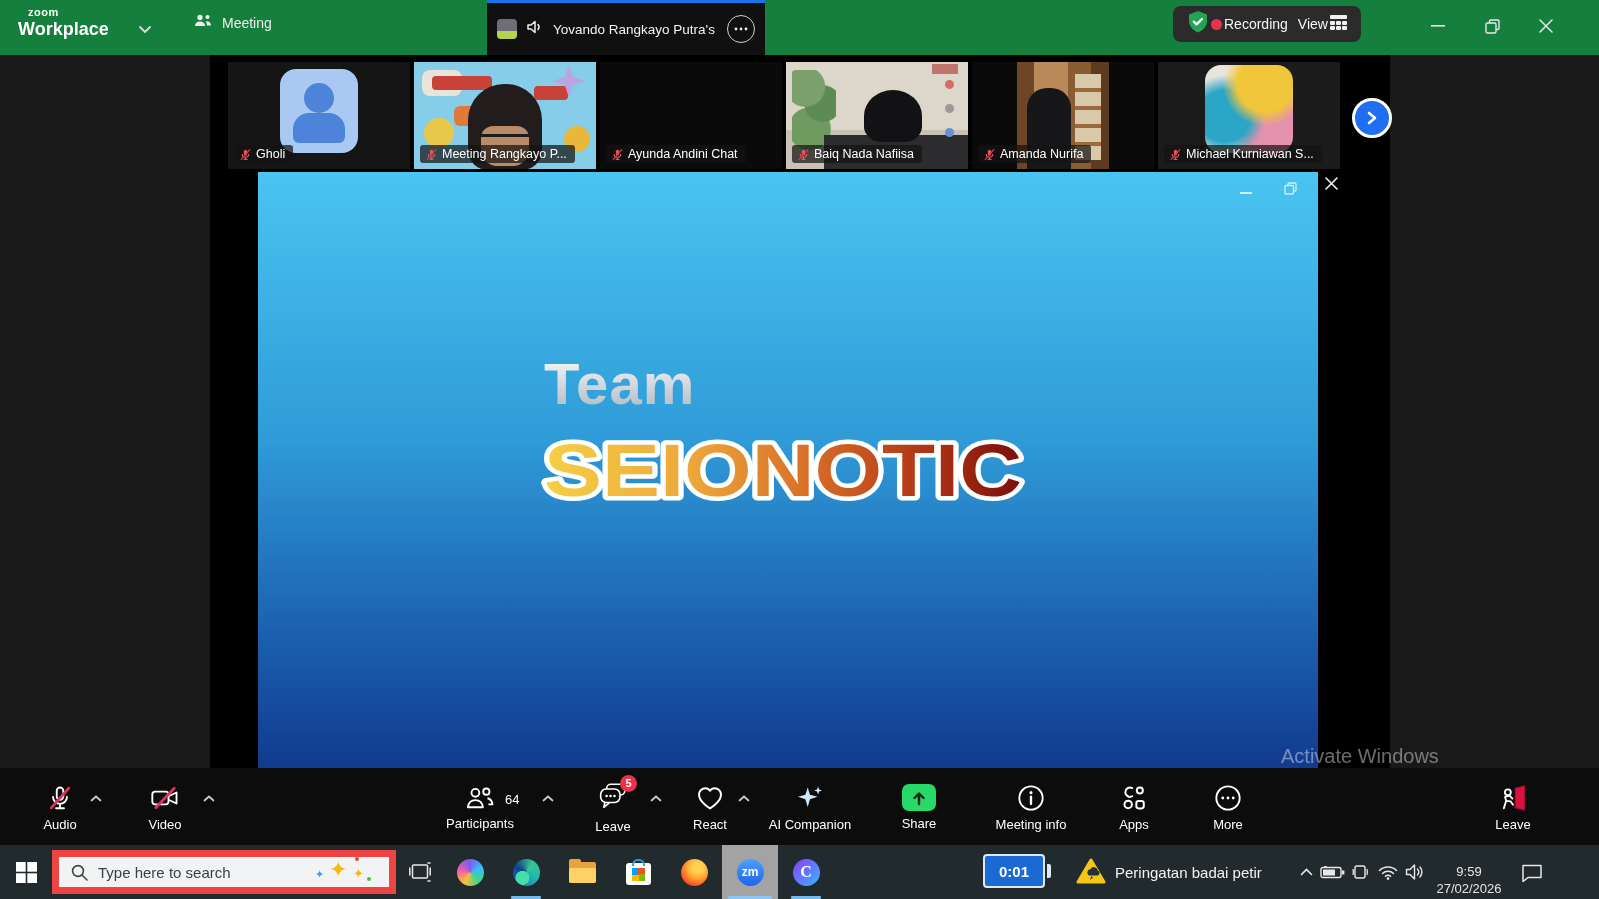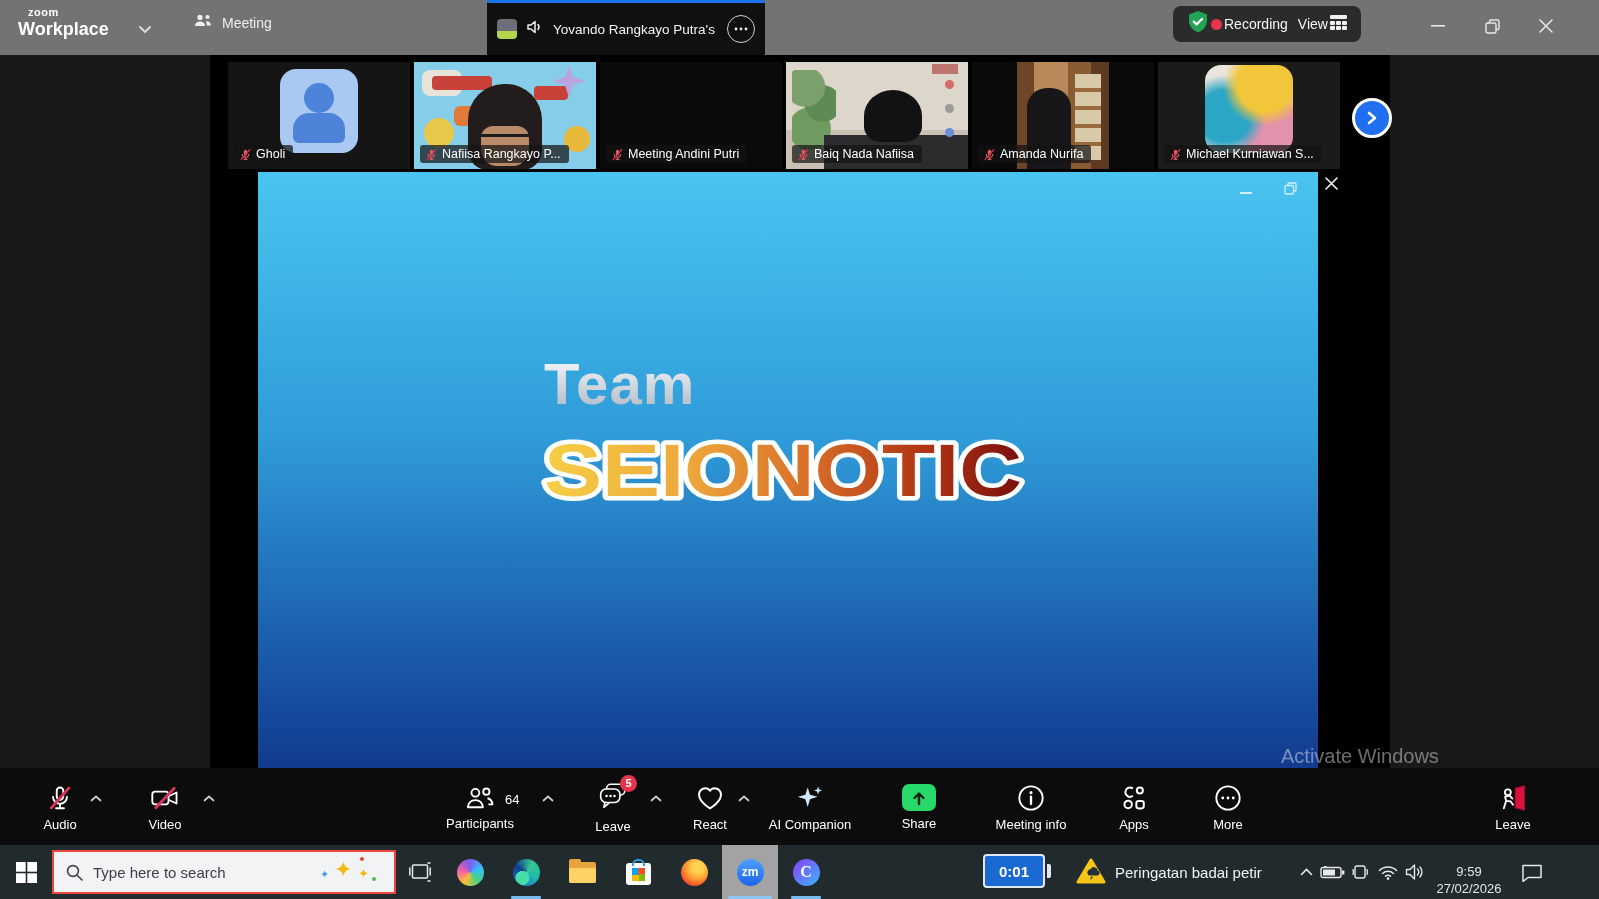--- a/index.html
+++ b/index.html
@@ -2,21 +2,21 @@
 <html><head>
 <meta charset="utf-8">
 <style>
   html,body{margin:0;padding:0;background:#000;}
   #screen{position:relative;width:1599px;height:899px;overflow:hidden;
     background:#191919;font-family:"Liberation Sans",sans-serif;color:#fff;
     -webkit-font-smoothing:antialiased;}
   .abs{position:absolute;}
 
   
-  .titlebar{position:absolute;left:0;top:0;width:1599px;height:55px;background:#737373;}
+  .titlebar{position:absolute;left:0;top:0;width:1599px;height:55px;background:#15803d;}
   .zoom-logo{position:absolute;left:18px;top:7px;line-height:1;}
   .zoom-logo .small{font-size:11px;font-weight:bold;letter-spacing:.5px;display:block;margin-left:10px;}
   .zoom-logo .big{font-size:18px;font-weight:600;display:block;margin-top:2px;}
   .tb-chevron{position:absolute;left:138px;top:20px;color:#ddd;}
   .meeting-tab{position:absolute;left:193px;top:13px;display:flex;align-items:center;gap:9px;font-size:14px;color:#eee;}
   .center-tab{position:absolute;left:487px;top:0;width:278px;height:55px;background:#101010;
     border-top:3px solid #1a73e8;display:flex;align-items:center;gap:9px;padding:0 10px;box-sizing:border-box;}
   .tab-thumb{width:20px;height:20px;border-radius:4px;flex:0 0 auto;
     background:linear-gradient(180deg,#6e6e7a 0 62%,#b4d44e 62% 100%);}
   .tab-title{font-size:13.5px;color:#f2f2f2;white-space:nowrap;overflow:hidden;}
@@ -98,21 +98,21 @@
   .share-box{width:34px;height:27px;background:#26d968;border-radius:7px;
     display:flex;align-items:center;justify-content:center;}
   .badge{position:absolute;width:17px;height:17px;border-radius:50%;background:#e8334a;color:#fff;
     font-size:11px;font-weight:bold;display:flex;align-items:center;justify-content:center;}
   .pcount{font-size:13px;color:#fff;position:absolute;top:24px;}
 
   
   .taskbar{position:absolute;left:0;top:845px;width:1599px;height:54px;background:#212b2d;}
   .start{position:absolute;left:0;top:0;width:52px;height:54px;display:flex;align-items:center;justify-content:center;}
   .searchbox{position:absolute;left:52px;top:5px;width:344px;height:44px;background:#f2f3f4;
-    border:2px solid #ef4444;display:flex;align-items:center;gap:10px;padding:0 12px;box-sizing:border-box;}
+    border:7px solid #ef4444;display:flex;align-items:center;gap:10px;padding:0 12px;box-sizing:border-box;}
   .searchbox .stext{font-size:15px;color:#3c4043;flex:1;}
   .sparkles{position:relative;width:62px;height:30px;flex:0 0 auto;}
   .sp{position:absolute;line-height:1;}
   .tv-btn{position:absolute;left:396px;top:0;width:48px;height:54px;display:flex;align-items:center;justify-content:center;}
   .app-slot{position:absolute;top:0;width:56px;height:54px;display:flex;align-items:center;justify-content:center;}
   .app-slot.active{background:#a3a3a3;}
   .underline{position:absolute;bottom:0;height:3px;border-radius:1px;background:#76b9ed;}
   .circle-icon{width:27px;height:27px;border-radius:50%;}
   .timer{position:absolute;left:983px;top:9px;width:62px;height:34px;background:#1b69d3;
     border:2px solid #dfe8f4;border-radius:4px;display:flex;align-items:center;justify-content:center;
@@ -257,32 +257,32 @@
       <div class="yv-head"></div>
       <div class="yv-face"></div>
       <div class="yv-glass"></div>
     </div>
     <div class="label">
       <svg width="13" height="13" viewBox="0 0 24 24">
           <rect x="9" y="3" width="6" height="11" rx="3" fill="#e05c5c"></rect>
           <path d="M6 11a6 6 0 0012 0M12 17v4M8.5 21h7" fill="none" stroke="#e05c5c" stroke-width="2"></path>
           <path d="M4 21L20 3" class="mic-slash"></path>
         </svg>
-      <span>Nafiisa Rangkayo P...</span>
+      <span>Meeting Rangkayo P...</span>
     </div>
   </div>
 
   <div class="tile" style="left:600px;background:#0a0a0a">
     <div class="label">
       <svg width="13" height="13" viewBox="0 0 24 24">
           <rect x="9" y="3" width="6" height="11" rx="3" fill="#e05c5c"></rect>
           <path d="M6 11a6 6 0 0012 0M12 17v4M8.5 21h7" fill="none" stroke="#e05c5c" stroke-width="2"></path>
           <path d="M4 21L20 3" class="mic-slash"></path>
         </svg>
-      <span>Meeting Andini Putri</span>
+      <span>Ayunda Andini Chat</span>
     </div>
   </div>
 
   <div class="tile" style="left:786px">
     <div class="scene-baiq">
       <div class="bq-plant"></div>
       <div class="bq-desk"></div>
       <div class="bq-head"></div>
       <div class="bq-txt"></div>
       <div class="bq-dot" style="right:14px;top:18px;background:#d86a6a;"></div>

